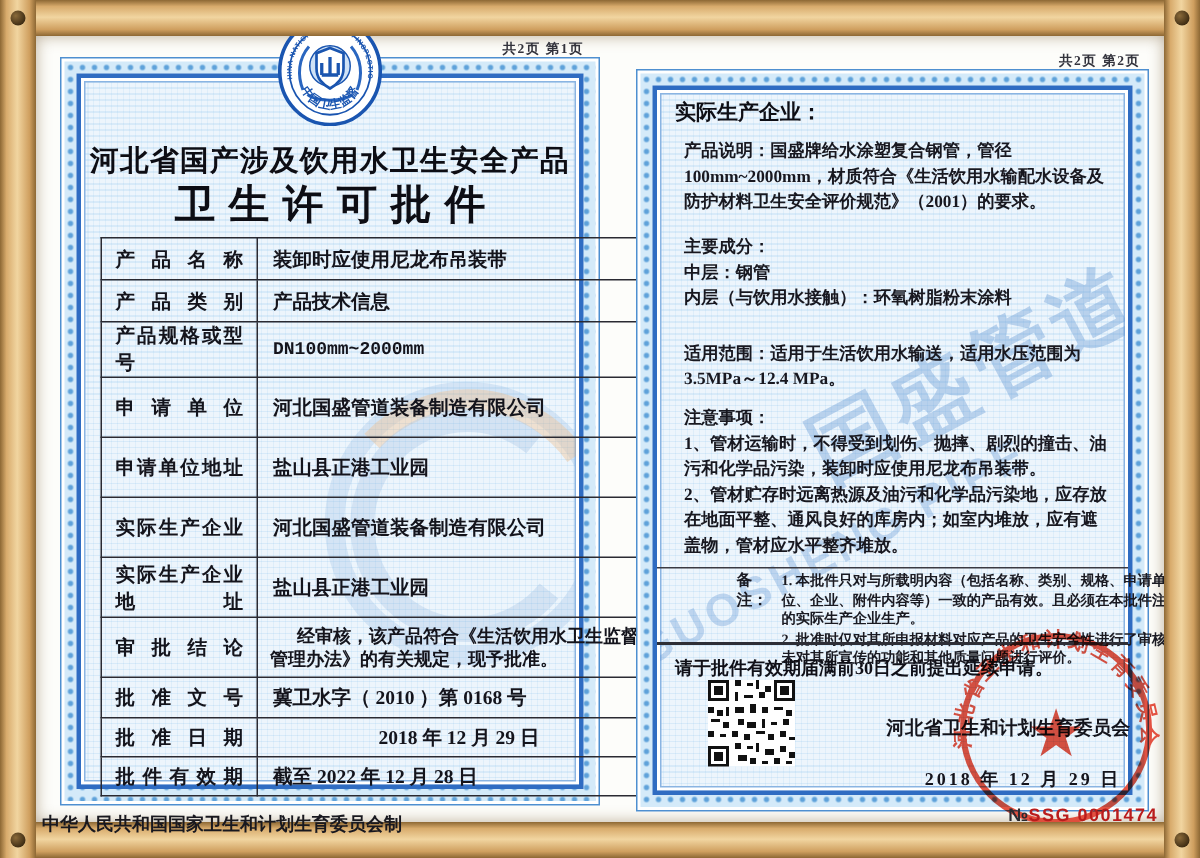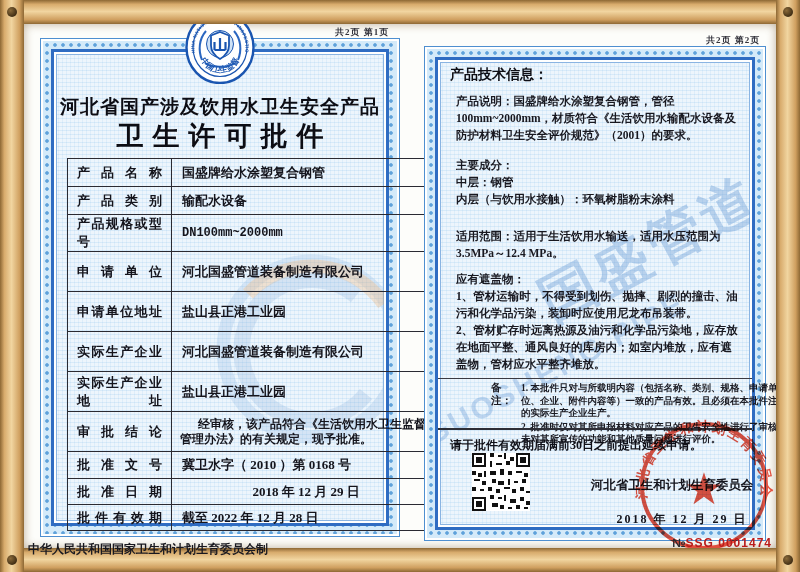--- a/index.html
+++ b/index.html
@@ -141,25 +141,25 @@
           <path d="M 178,60 A 88,88 0 0 0 42,50" fill="none" stroke="#f0a050" stroke-width="14" opacity=".5"></path>
           <path d="M 160,150 A 70,70 0 1 1 150,52" fill="none" stroke="#7fa9d8" stroke-width="16" opacity=".45"></path>
         </svg>
       </div>
       <div class="p1-title1">河北省国产涉及饮用水卫生安全产品</div>
       <div class="p1-title2">卫生许可批件</div>
       <table class="cert">
         <tbody>
             <tr class="r1">
           <td class="lbl">产品名称</td>
-          <td class="val">国盛牌给水涂塑复合钢管</td>
+          <td class="val">装卸时应使用尼龙布吊装带</td>
             </tr>
         <tr class="r2">
           <td class="lbl">产品类别</td>
-          <td class="val">输配水设备</td>
+          <td class="val">产品技术信息</td>
             </tr>
         <tr class="r3">
           <td class="lbl">产品规格或型号</td>
           <td class="val">DN100mm~2000mm</td>
             </tr>
         <tr class="r4">
           <td class="lbl">申请单位</td>
           <td class="val">河北国盛管道装备制造有限公司</td>
             </tr>
         <tr class="r5">
@@ -196,30 +196,30 @@
   </div>
 </div>
 
 <div class="page page2">
   <div class="band">
     <div class="core">
       <div class="wm-layer">
         <div class="wm-cn">国盛管道</div>
         <div class="wm-en">GUOSHENG PIPE</div>
       </div>
-      <div class="p2-head">产品技术信息：</div>
+      <div class="p2-head">实际生产企业：</div>
       <div class="p2-text t-desc">产品说明：国盛牌给水涂塑复合钢管，管径100mm~2000mm，材质符合《生活饮用水输配水设备及防护材料卫生安全评价规范》（2001）的要求。</div>
       <div class="p2-text t-comp">
         <div>主要成分：</div>
         <div>中层：钢管</div>
         <div>内层（与饮用水接触）：环氧树脂粉末涂料</div>
       </div>
       <div class="p2-text t-scope">适用范围：适用于生活饮用水输送，适用水压范围为3.5MPa～12.4 MPa。</div>
       <div class="p2-text t-notes">
-        <div>应有遮盖物：</div>
+        <div>注意事项：</div>
         <div>1、管材运输时，不得受到划伤、抛摔、剧烈的撞击、油污和化学品污染，装卸时应使用尼龙布吊装带。</div>
         <div>2、管材贮存时远离热源及油污和化学品污染地，应存放在地面平整、通风良好的库房内；如室内堆放，应有遮盖物，管材应水平整齐堆放。</div>
       </div>
       <div class="remark-top"></div>
       <div class="remarks">
         <div class="rl">备注：</div>
         <div class="ri">
           <div>1. 本批件只对与所载明内容（包括名称、类别、规格、申请单位、企业、附件内容等）一致的产品有效。且必须在本批件注明的实际生产企业生产。</div>
           <div>2. 批准时仅对其所申报材料对应产品的卫生安全性进行了审核，未对其所宣传的功能和其他质量问题进行评价。</div>
         </div>

